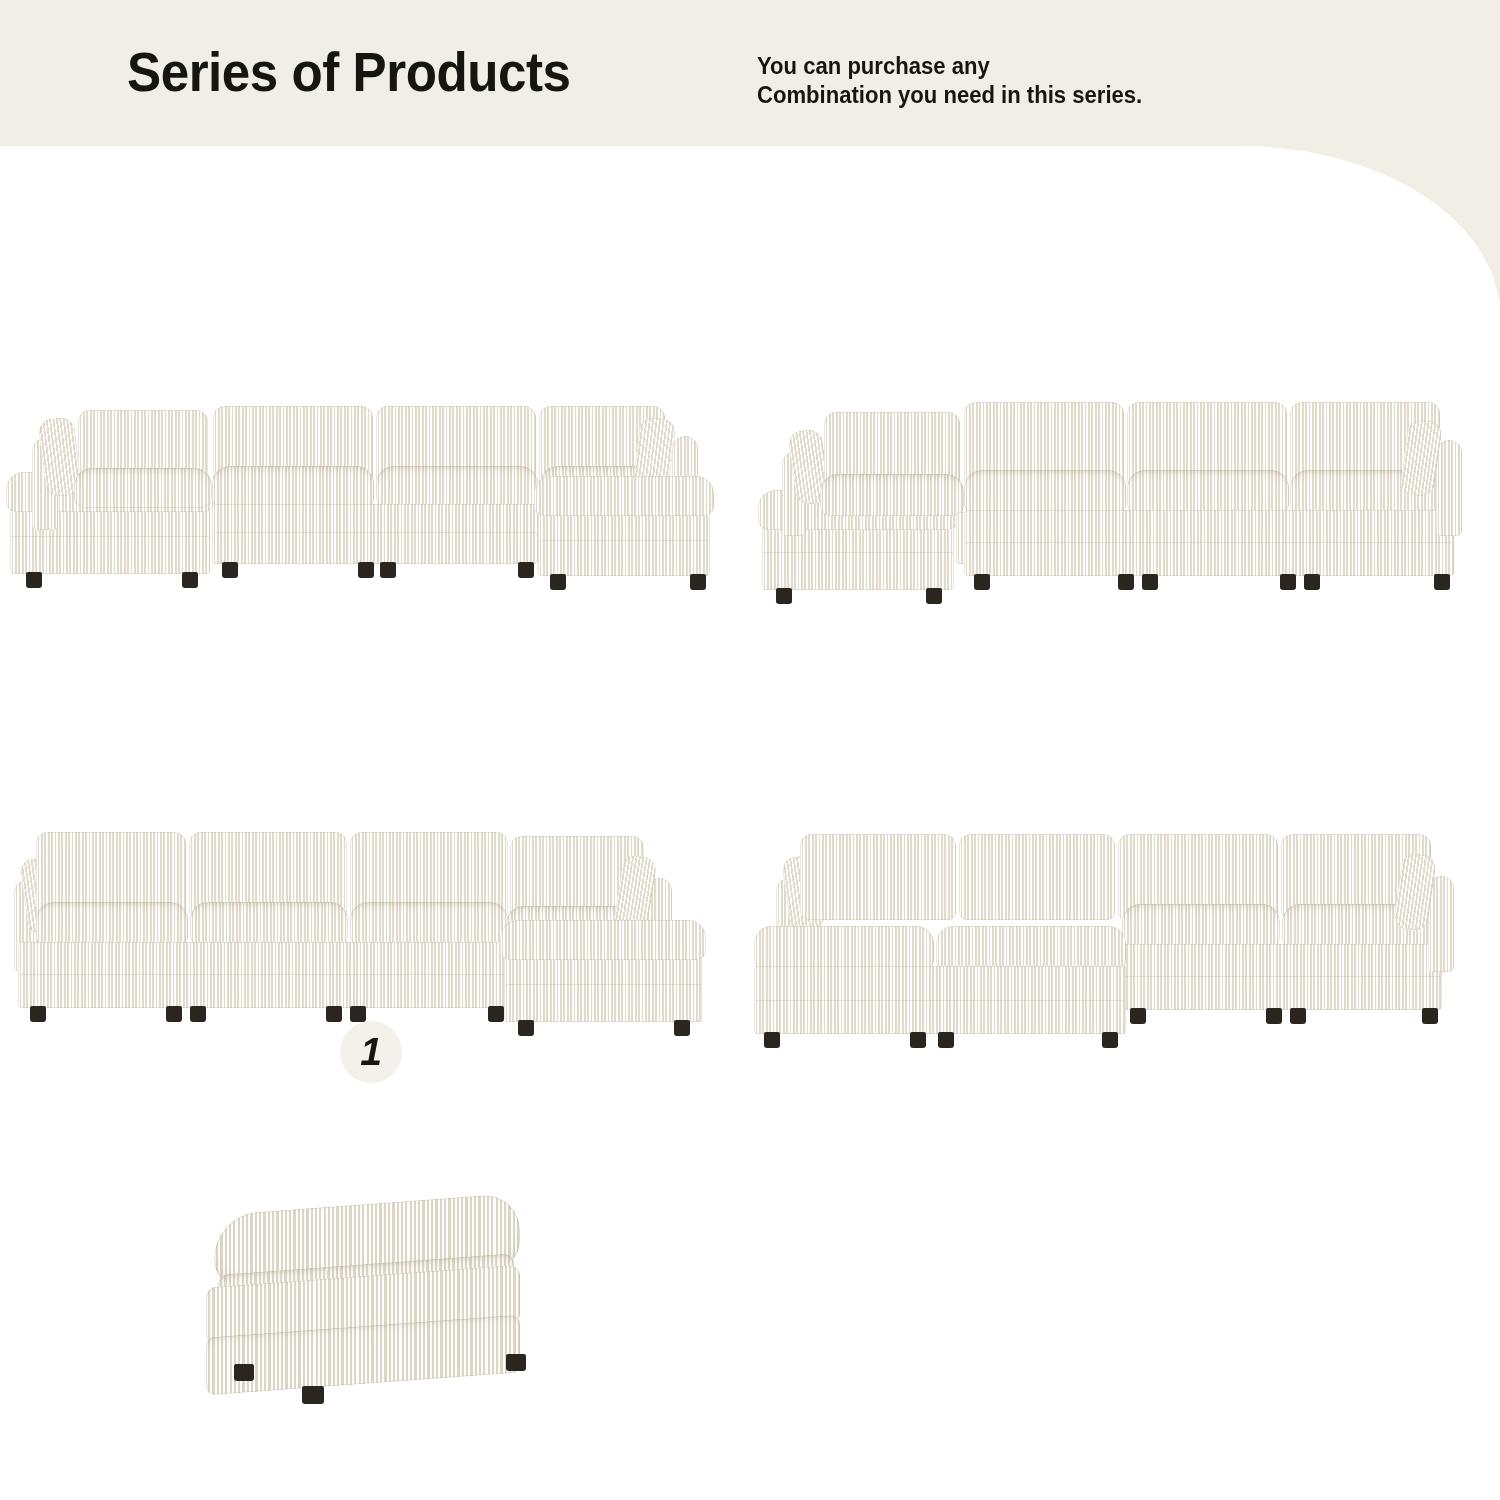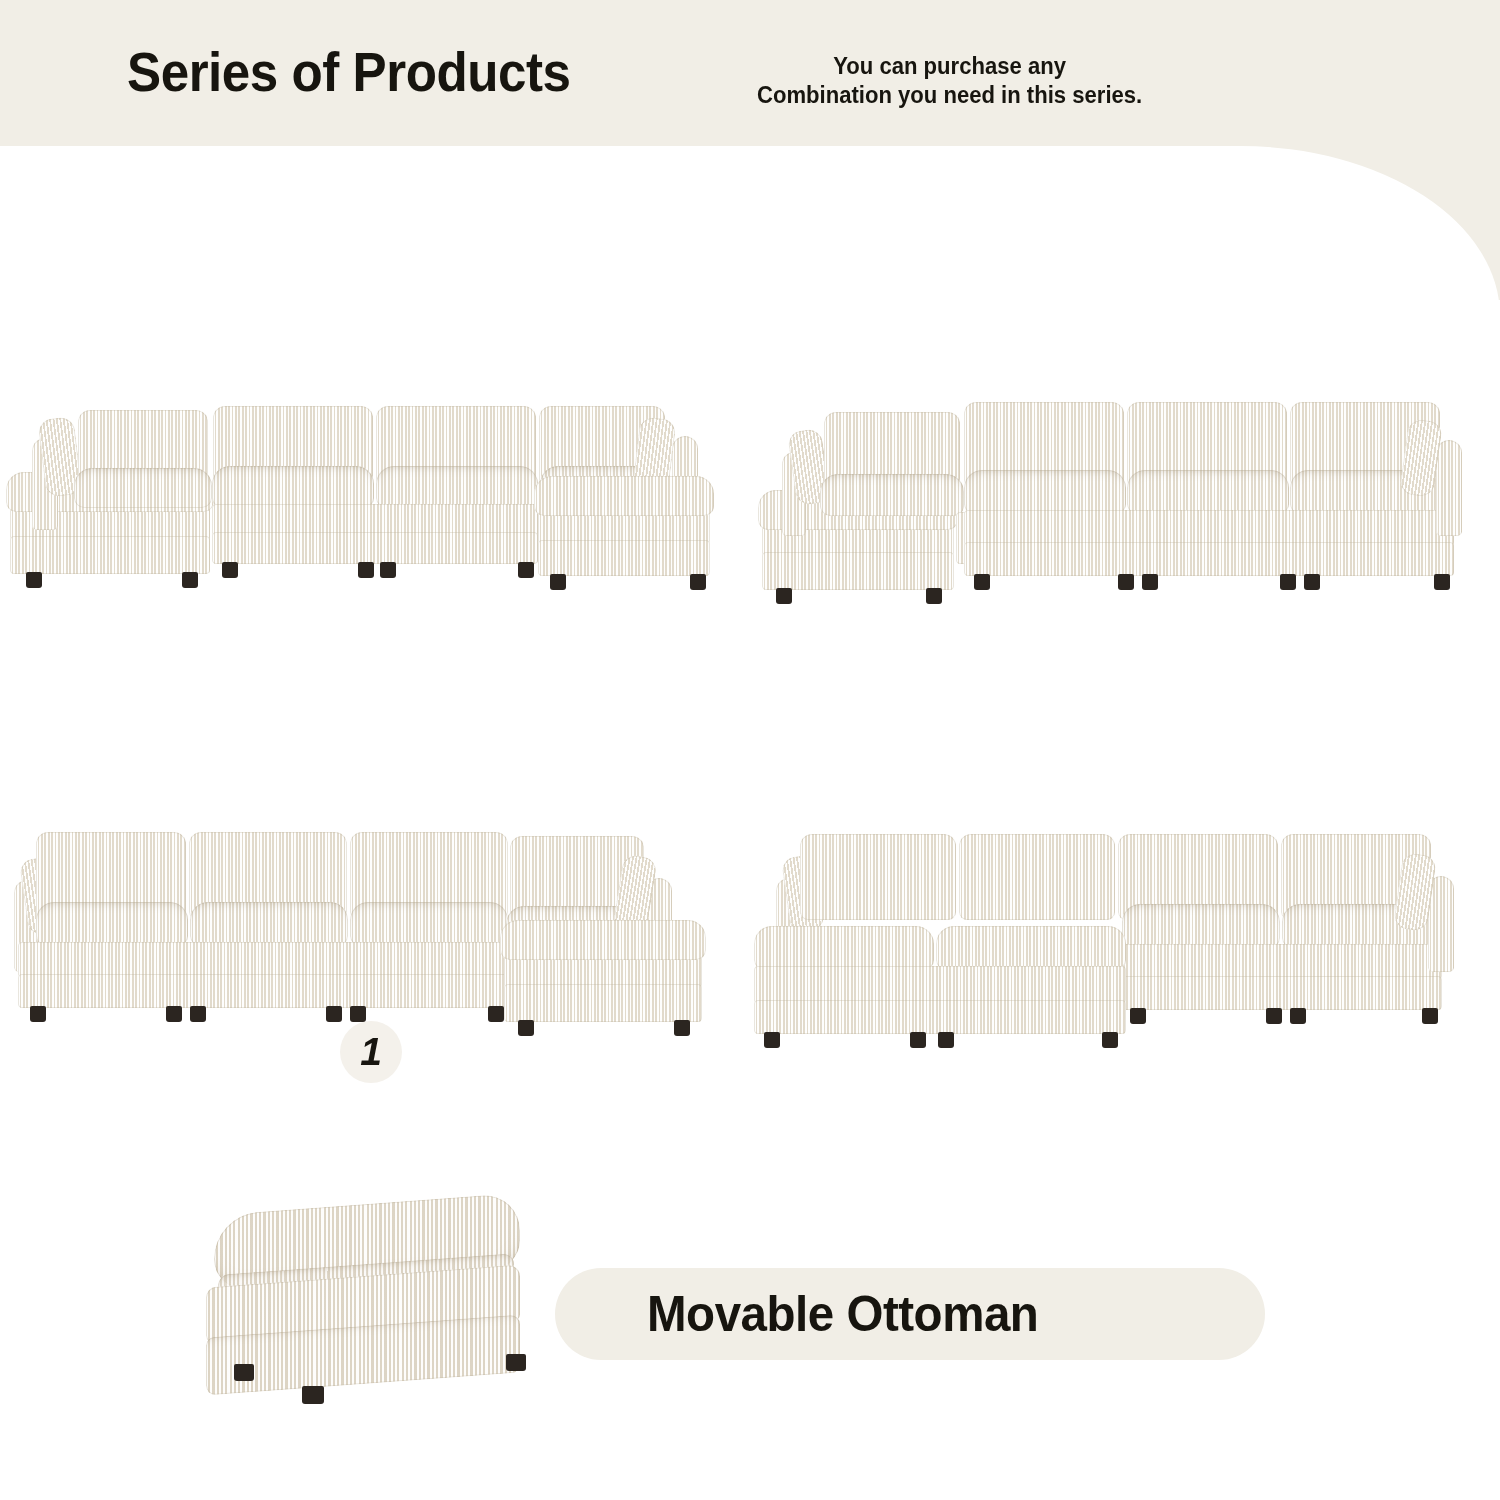--- a/index.html
+++ b/index.html
@@ -10,21 +10,20 @@
     overflow:hidden;
     position:relative;
   }
   .page{position:absolute;inset:0;}
 
   
   .header-band{
     position:absolute;left:0;top:0;width:1500px;height:300px;
     background:#F1EEE6;
     overflow:hidden;
-    text-align:center;
   }
   .header-cut{
     position:absolute;left:0;top:146px;width:1500px;height:400px;
     background:#ffffff;
     border-top-right-radius:260px 170px;
   }
   .header-text{
     position:absolute;left:0;top:0;width:1500px;height:146px;
   }
   .title{
@@ -261,23 +260,20 @@
       <div class="fab base" style="left:4px;top:156px;width:372px;height:38px;"></div>
       <div class="fab base" style="left:4px;top:190px;width:372px;height:34px;"></div>
       <div class="foot" style="left:14px;top:222px;width:16px;height:16px;"></div>
       <div class="foot" style="left:160px;top:222px;width:16px;height:16px;"></div>
       <div class="foot" style="left:188px;top:222px;width:16px;height:16px;"></div>
       <div class="foot" style="left:352px;top:222px;width:16px;height:16px;"></div>
     </div>
 
   </div>
 
-  <div class="banner" style="left:555px;top:1268px;width:710px;height:92px;">
-    <span class="banner-text">Movable Ottoman</span>
-  </div>
 
   <div class="hero" style="left:190px;top:1190px;width:420px;height:240px;">
 
     <div class="hero-cushion" style="left:24px;top:14px;width:306px;height:76px;
          border-radius:46px 40px 30px 34px;
          transform:skewY(-4.2deg);
          box-shadow:inset 0 -12px 16px -12px rgba(168,152,126,.55), inset 0 0 0 1px rgba(186,174,152,.35);"></div>
 
     <div class="hero-cushion" style="left:28px;top:74px;width:296px;height:22px;
          border-radius:20px;transform:skewY(-4.2deg);opacity:.85;

